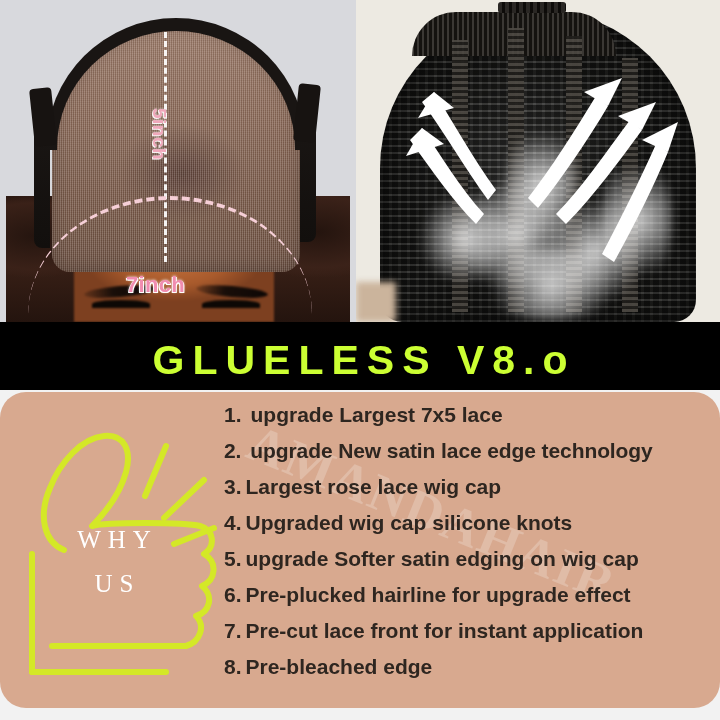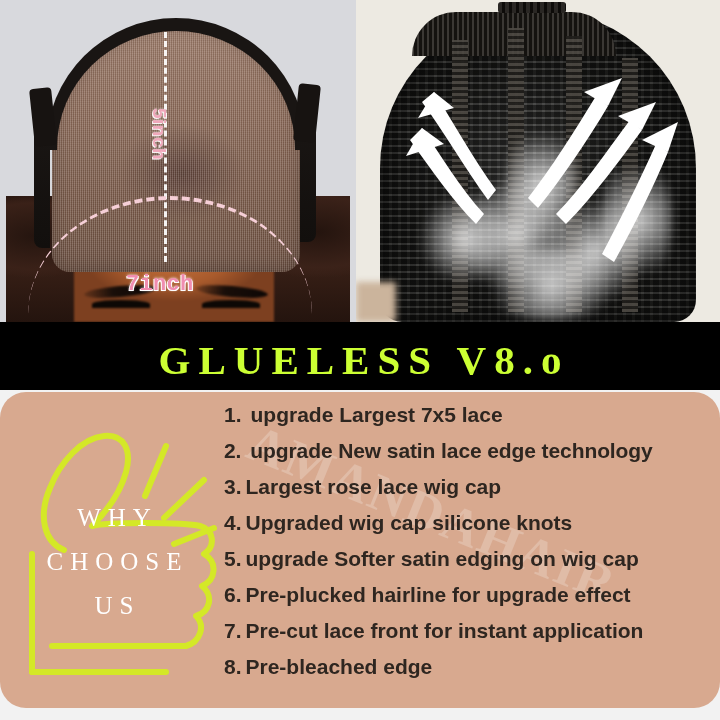--- a/index.html
+++ b/index.html
@@ -122,21 +122,21 @@
     color: #f0a8bb;
     letter-spacing: 0.5px;
     transform: rotate(90deg);
     transform-origin: left top;
     text-shadow: 0 0 2px #ffffff, 1px 1px 0 rgba(255,255,255,0.9);
     white-space: nowrap;
   }
   .label-7inch {
     position: absolute;
     left: 126px; top: 272px;
-    font-family: Liberation Mono, monospace;
+    font-family: Liberation Sans, sans-serif;
     font-weight: bold;
     font-size: 22px;
     color: #f08db0;
     letter-spacing: 0.3px;
     text-shadow: 0 0 3px #ffffff, 1px 1px 0 #ffffff, -1px 1px 0 #ffffff;
     white-space: nowrap;
   }
 
   
   .cap-dark {
@@ -202,21 +202,21 @@
     width: 720px; height: 68px;
     background: #000000;
   }
   .title-text {
     position: absolute;
     left: 0; top: 0;
     width: 720px; height: 76px;
     display: flex;
     align-items: center;
     justify-content: center;
-    font-family: Liberation Serif, serif;
+    font-family: Liberation Sans, sans-serif;
     font-weight: bold;
     font-size: 41px;
     letter-spacing: 8px;
     color: #ccff33;
     white-space: nowrap;
     padding-left: 8px;
     box-sizing: border-box;
   }
 
   
@@ -361,21 +361,20 @@
           <path d="M24 250 L158 250"></path>
           <path d="M137 74 L158 24"></path>
           <path d="M156 96 L196 58"></path>
           <path d="M166 122 L206 106"></path>
         </g>
       </svg>
     </div>
 
     <div class="why-text">
       <div class="why-line">WHY</div>
-      <div class="why-line">CHOOSE</div>
       <div class="why-line">US</div>
     </div>
 
     <div class="features">
       <div class="feat sp"><span class="num">1.</span><span>upgrade Largest 7x5 lace</span></div>
       <div class="feat sp wide"><span class="num">2.</span><span>upgrade New satin lace edge technology</span></div>
       <div class="feat"><span class="num">3.</span><span>Largest rose lace wig cap</span></div>
       <div class="feat"><span class="num">4.</span><span>Upgraded wig cap silicone  knots</span></div>
       <div class="feat"><span class="num">5.</span><span>upgrade Softer satin edging on wig cap</span></div>
       <div class="feat"><span class="num">6.</span><span>Pre-plucked hairline for upgrade effect</span></div>

